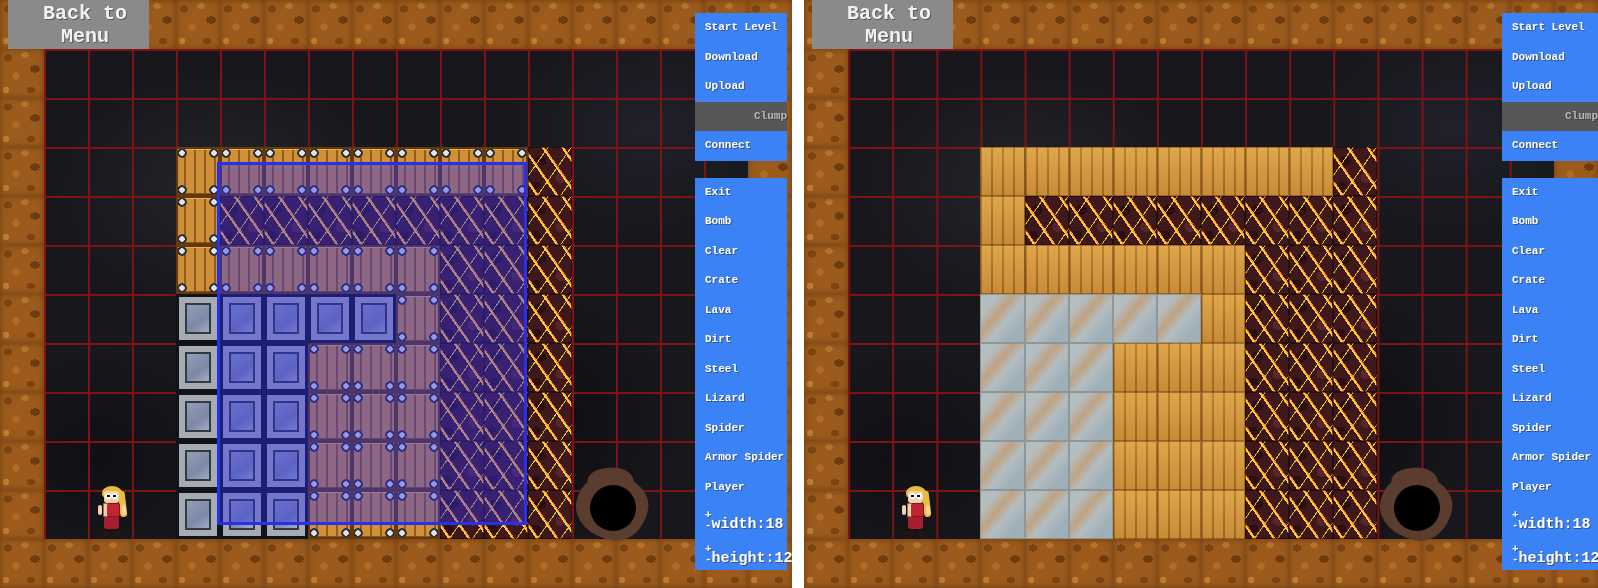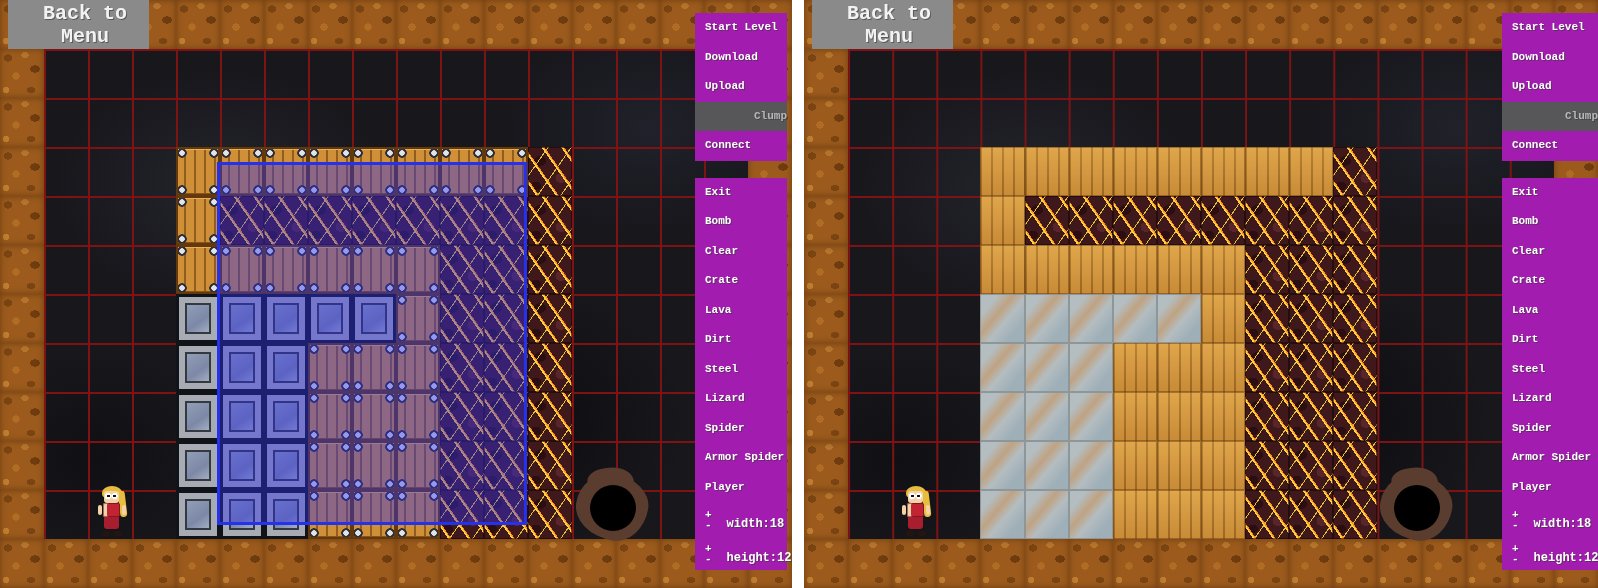--- a/index.html
+++ b/index.html
@@ -97,30 +97,30 @@
   
   .back{position:absolute;left:8px;top:0;width:141px;height:49px;z-index:6;background:#8a8a8a;border:none;
       color:#f2f2f2;font:bold 20px "Liberation Mono",monospace;text-align:center;padding:0 0 0 13px;
       text-shadow:1px 1px 0 rgba(50,50,50,.55);cursor:pointer;}
 
   
   .sidebar{position:absolute;top:13px;z-index:6;display:flex;flex-direction:column;color:#ffffff;
       font:bold 11px "Liberation Mono",monospace;}
   .win-left  .sidebar{right:5px;width:92px;}
   .win-right .sidebar{right:0;width:96px;}
-  .sb-group{background:#a21caf;display:flex;flex-direction:column;}
+  .sb-group{background:#3b82f6;display:flex;flex-direction:column;}
   .sb-gap{height:17px;}
   .sb-item{height:29.5px;line-height:29.5px;padding-left:10px;white-space:nowrap;cursor:pointer;
       text-shadow:1px 1px 0 rgba(58,58,58,.65);}
   .sb-item.active{background:#57575a;color:#b6b6b6;text-align:right;}
   .sb-stepper{height:34px;box-sizing:border-box;display:flex;align-items:flex-end;padding:0 0 6px 10px;}
   .pm{display:flex;flex-direction:column;}
   .pm-btn{background:none;border:none;padding:0;margin:0;color:#ffffff;font:bold 11px "Liberation Mono",monospace;
       line-height:10px;text-align:left;cursor:pointer;text-shadow:1px 1px 0 rgba(58,58,58,.65);}
-  .sb-stepper .lab{margin-left:15px;font-size:12px;line-height:11px;text-shadow:1px 1px 0 rgba(58,58,58,.65);}
+  .sb-stepper .lab{font-size:15px;line-height:11px;text-shadow:1px 1px 0 rgba(58,58,58,.65);}
 </style>
 </head>
 <body>
 
 <div class="app">
 
   <section class="win win-left">
     <div class="bg"></div>
     <div class="grid-lines"></div>
     <div class="tiles">

